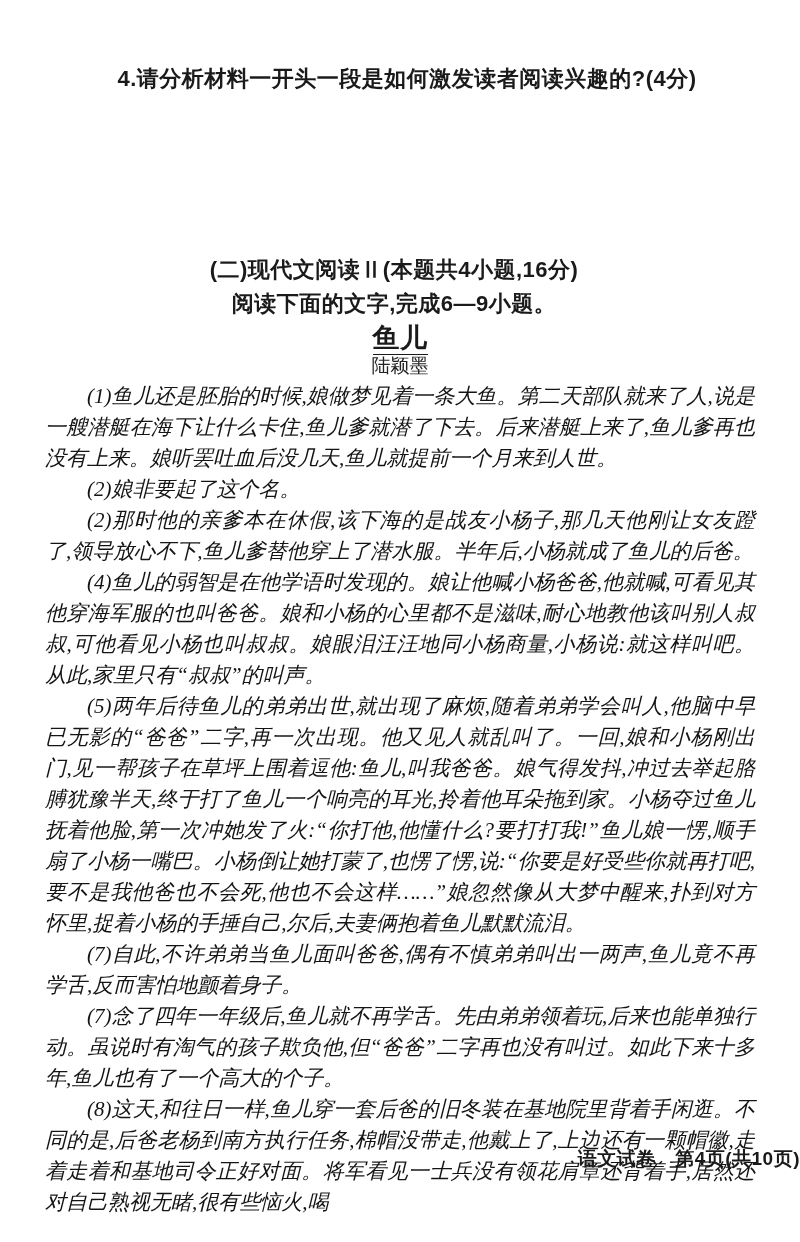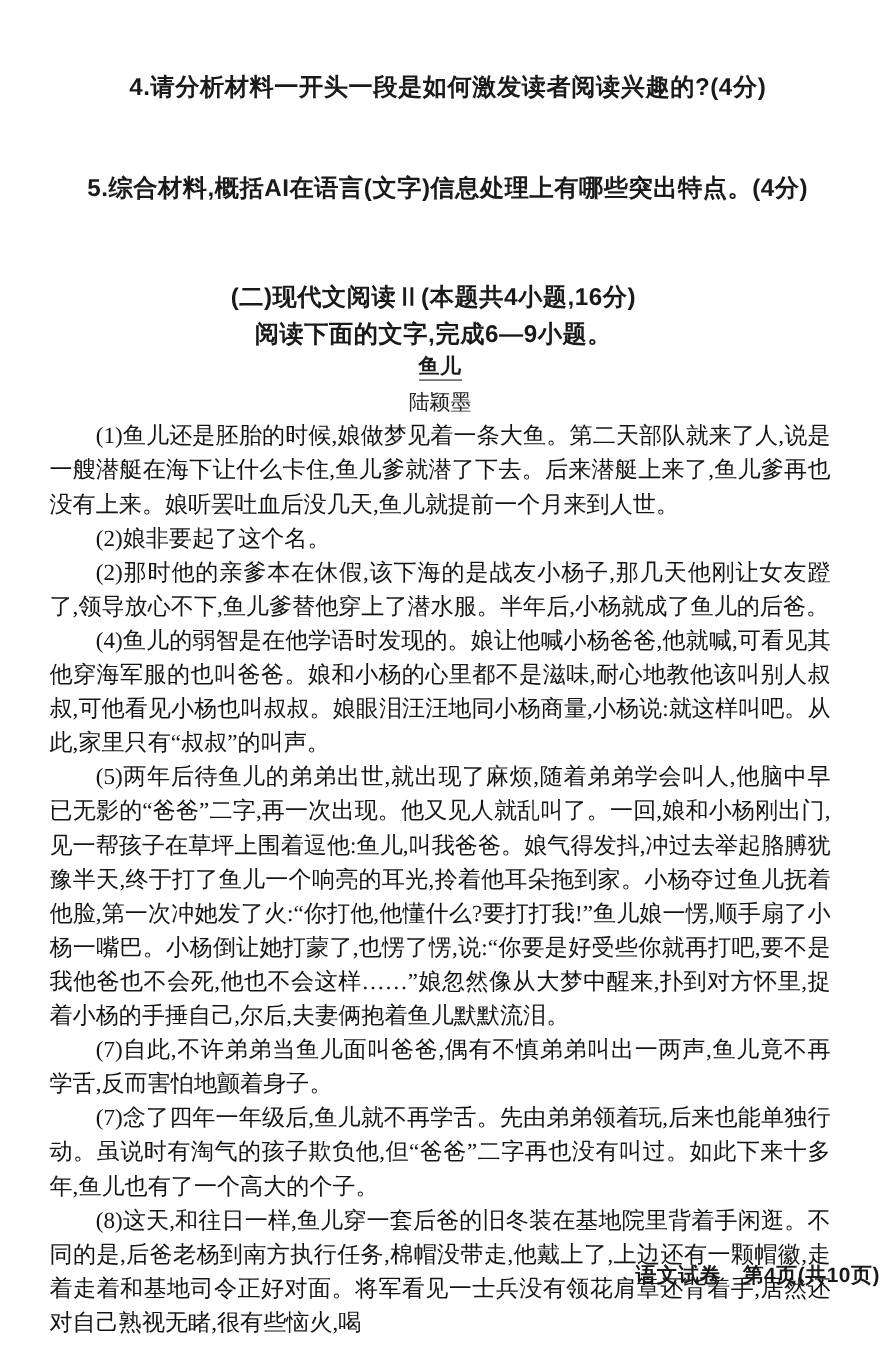--- a/index.html
+++ b/index.html
@@ -46,21 +46,21 @@
     left: 28px;
     right: 40px;
     font-size: 22px;
     line-height: 30px;
   }
   .story-title {
     position: absolute;
     top: 320px;
     left: 0;
     width: 100%;
-    font-size: 19px;
+    font-size: 27px;
   }
   .story-title .title-text {
     border-bottom: 1.5px solid #1a1a1a;
     padding-bottom: 1px;
   }
   .story-author {
     position: absolute;
     top: 353px;
     left: 0;
     width: 100%;
@@ -75,38 +75,38 @@
     width: 710px;
     font-size: 21px;
     line-height: 31px;
     text-align: justify;
     text-justify: inter-ideograph;
     color: #141414;
   }
   .story-body p {
     margin: 0;
     text-indent: 2em;
+    font-style: italic;
   }
   .page-footer {
     position: absolute;
     top: 1146px;
     left: 0;
     width: 100%;
     text-align: right;
     font-size: 19px;
   }
 </style>
 </head>
 <body>
 
 <div class="page">
 
   <div class="question question-4 heading-font">4.请分析材料一开头一段是如何激发读者阅读兴趣的?(4分)</div>
 
-  <div class="question question-5 heading-font">5.综合材料,概括AI在语言(文字)信息处理上有哪些突出特点。(4分)</div>
 
   <div class="section-heading heading-font">(二)现代文阅读Ⅱ(本题共4小题,16分)</div>
 
   <div class="instruction heading-font">阅读下面的文字,完成6—9小题。</div>
 
   <div class="story-title heading-font">
     <span class="title-text">鱼儿</span>
   </div>
 
   <div class="story-author">陆颖墨</div>

